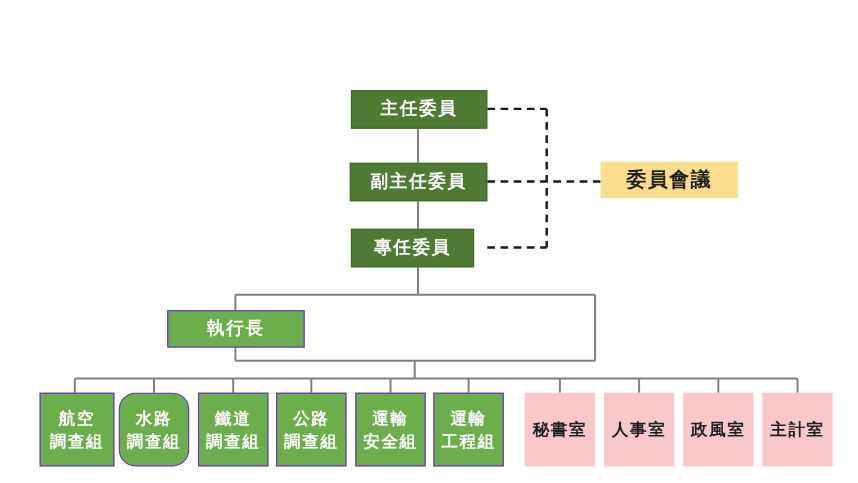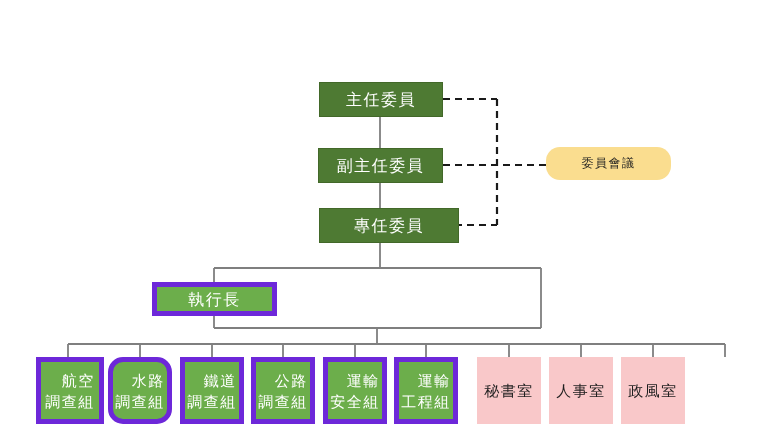--- a/index.html
+++ b/index.html
@@ -29,44 +29,43 @@
     letter-spacing:1px;
     color:#111111;
   }
   svg.lines{position:absolute;left:0;top:0;z-index:0;}
   .node{
     position:absolute;
     z-index:1;
     display:flex;
     align-items:center;
     justify-content:center;
-    text-align:right;
-    font-weight:normal;
+    text-align:center;
+    font-weight:bold;
     letter-spacing:1.5px;
     box-sizing:border-box;
     white-space:pre-line;
     line-height:21px;
   }
   .node.dark{
     background:var(--dark-green);
     border:1px solid #426829;
     color:var(--white-text);
     font-size:16px;
   }
   .node.green{
     background:var(--green);
-    border:5px solid #6d28d9;
+    border:1px solid #6d28d9;
     color:var(--white-text);
     font-size:16px;
   }
   .node.yellow{
     background:var(--yellow);
     color:var(--black-text);
-    font-size:12px;
-    border-radius:14px;
+    font-size:18px;
   }
   .node.pink{
     background:var(--pink);
     color:var(--black-text);
     font-size:15px;
   }
   .node.small{font-size:15px;}
 </style>
 </head>
 <body>
@@ -97,21 +96,21 @@
     <path d="M443 99 L497 99
              M443 165 L546 165
              M443 225 L497 225
              M497 99 L497 225" fill="none" stroke="#1a1a1a" stroke-width="2.2" stroke-dasharray="7 5"></path>
   </svg>
 
   <div class="node dark" style="left:319px;top:82px;width:124px;height:35px;">主任委員</div>
 
   <div class="node dark" style="left:318px;top:148px;width:125px;height:35px;">副主任委員</div>
 
-  <div class="node dark" style="left:319px;top:208px;width:140px;height:35px;">專任委員</div>
+  <div class="node dark" style="left:319px;top:208px;width:112px;height:35px;">專任委員</div>
 
   <div class="node yellow" style="left:546px;top:147px;width:125px;height:33px;">委員會議</div>
 
   <div class="node green" style="left:152px;top:282px;width:125px;height:34px;">執行長</div>
 
 
   <div class="node green small" style="left:36px;top:357px;width:68px;height:67px;">航空
 調查組</div>
 
   <div class="node green small" style="left:108px;top:357px;width:64px;height:67px;border-radius:15px;">水路
@@ -128,14 +127,15 @@
 
   <div class="node green small" style="left:394px;top:357px;width:64px;height:67px;">運輸
 工程組</div>
 
   <div class="node pink small" style="left:477px;top:357px;width:64px;height:67px;">秘書室</div>
 
   <div class="node pink small" style="left:549px;top:357px;width:64px;height:67px;">人事室</div>
 
   <div class="node pink small" style="left:621px;top:357px;width:64px;height:67px;">政風室</div>
 
+  <div class="node pink small" style="left:693px;top:357px;width:64px;height:67px;">主計室</div>
 
 </div>
 
 </body></html>

